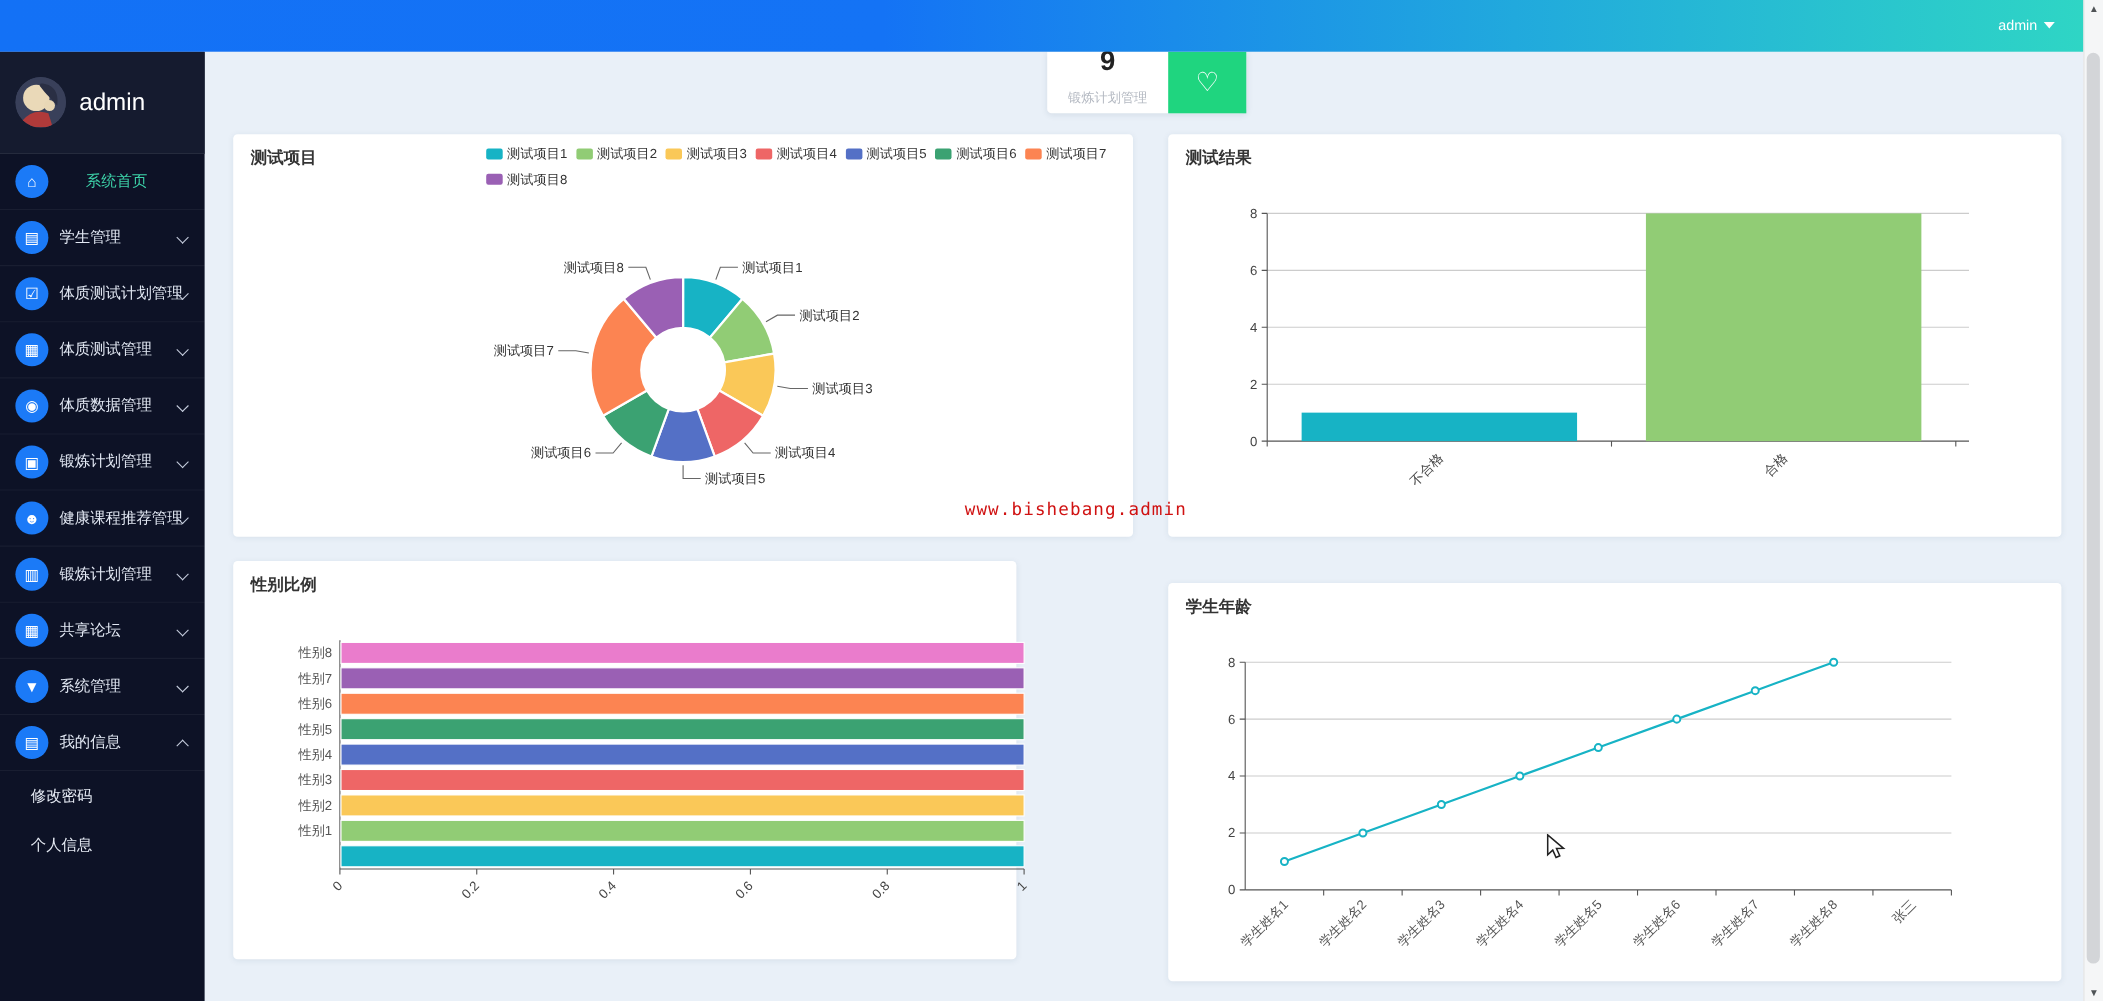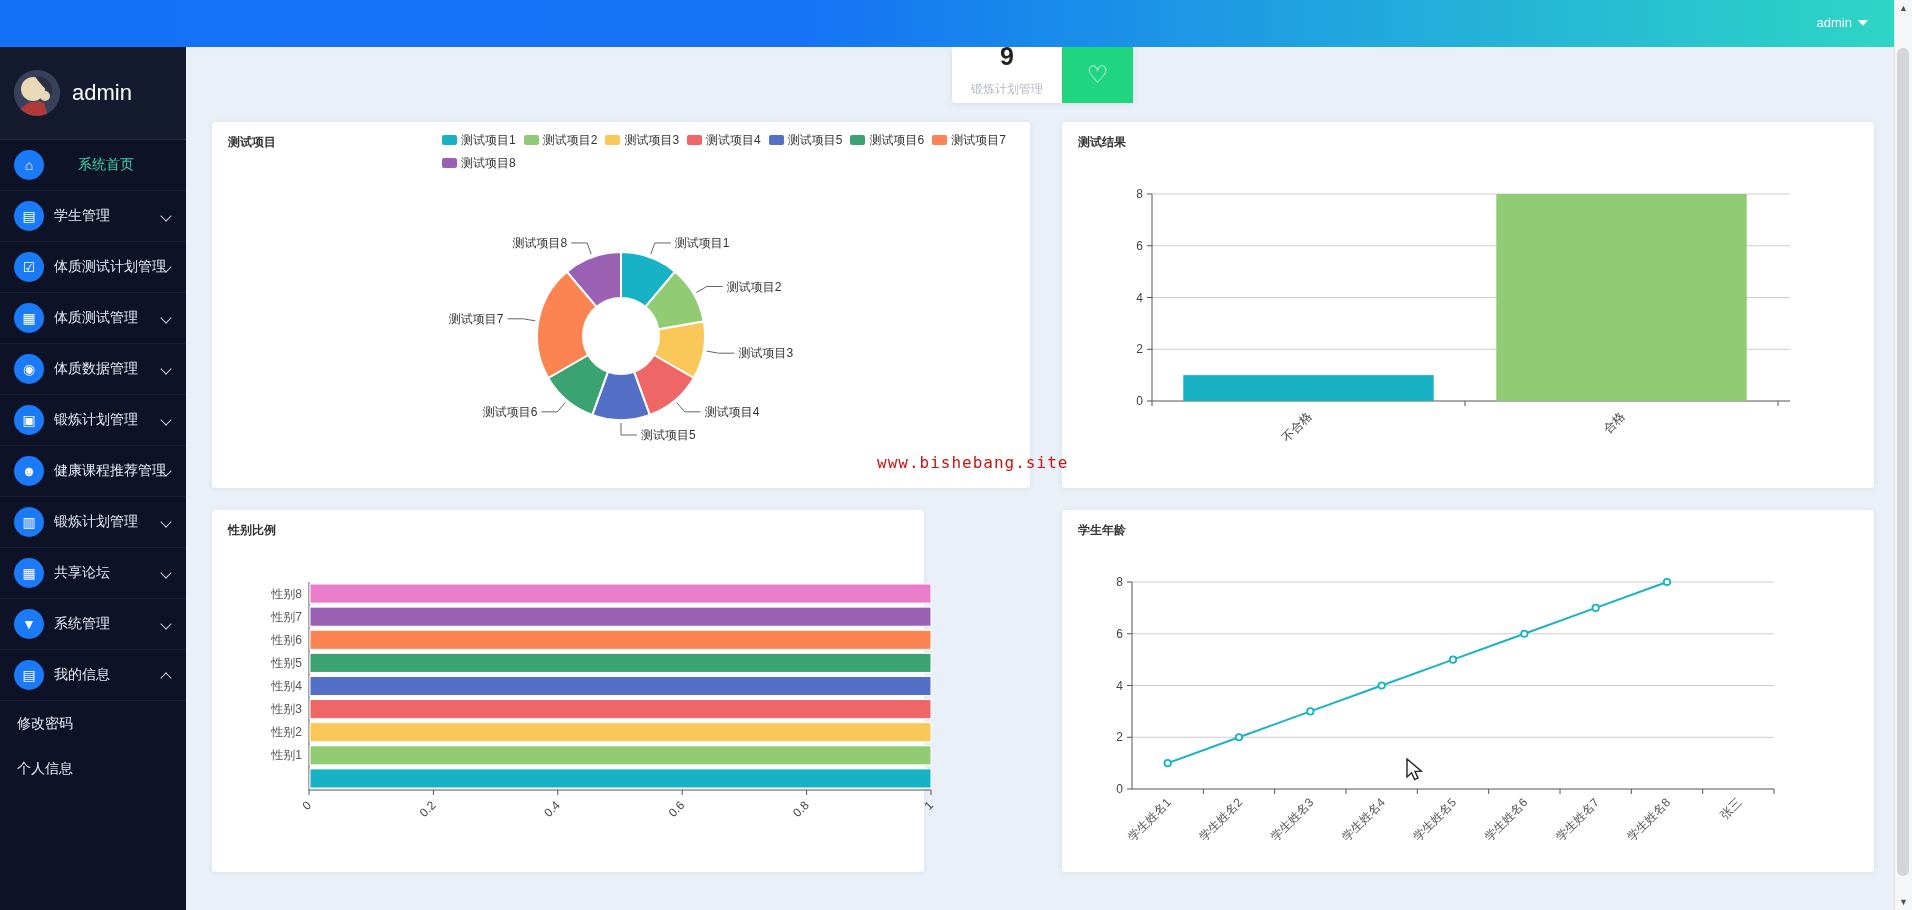--- a/index.html
+++ b/index.html
@@ -23,27 +23,27 @@
   ul.menu{list-style:none;margin:0;padding:0;}
   .menu-item{height:50px;display:flex;align-items:center;padding:0 14px;position:relative;
              border-bottom:1px solid rgba(255,255,255,.05);color:#e2e8f3;font-size:14px;cursor:pointer;}
   .menu-item .icon-circle{width:30px;height:30px;border-radius:50%;background:#1b7af7;color:#fff;
              display:flex;align-items:center;justify-content:center;font-size:14px;margin-right:10px;flex:0 0 auto;}
   .menu-item.active .item-label{color:#3dd3a9;margin-left:24px;}
   .chev{position:absolute;right:16px;width:7px;height:7px;
         border-right:1.6px solid #c6cede;border-bottom:1.6px solid #c6cede;transform:rotate(45deg);}
   .chev.up{transform:rotate(-135deg);top:24px;}
   .submenu{list-style:none;margin:0;padding:0;}
-  .submenu-item{height:45px;display:flex;align-items:center;padding-left:17px;color:#e6ebf4;
+  .submenu-item{height:45px;display:flex;align-items:center;padding-left:28px;color:#e6ebf4;
                 font-size:14px;cursor:pointer;}
 
   
   .content{position:absolute;left:186px;top:47px;width:1709px;height:863px;background:#e9f0f8;}
   .card{position:absolute;background:#fff;border-radius:4px;box-shadow:0 1px 6px rgba(30,60,90,.08);}
-  .card-title{position:absolute;left:16px;top:12px;font-size:12px;font-weight:700;color:#333;}
+  .card-title{position:absolute;left:16px;top:12px;font-size:15px;font-weight:700;color:#333;}
   .chart-svg{position:absolute;left:0;top:0;}
 
   
   .stat-card{left:766px;top:0;width:181px;height:56px;border-radius:0 0 4px 4px;display:flex;box-shadow:0 1px 6px rgba(30,60,90,.10);}
   .stat-left{width:110px;display:flex;flex-direction:column;align-items:center;}
   .stat-value{font-size:25px;font-weight:700;color:#222;line-height:26px;margin-top:-4px;}
   .stat-label{font-size:12px;color:#b4b9c2;margin-top:12px;white-space:nowrap;}
   .stat-right{width:71px;display:flex;align-items:center;justify-content:center;color:#fff;font-size:24px;}
 
   
@@ -293,21 +293,21 @@
             <text x="0" y="0" font-size="12" fill="#444" text-anchor="end" transform="translate(348.8,296) rotate(-45)">0.4</text>
             <line x1="470.2" y1="280" x2="470.2" y2="285" stroke="#555" stroke-width="1"></line>
             <text x="0" y="0" font-size="12" fill="#444" text-anchor="end" transform="translate(473.2,296) rotate(-45)">0.6</text>
             <line x1="594.6" y1="280" x2="594.6" y2="285" stroke="#555" stroke-width="1"></line>
             <text x="0" y="0" font-size="12" fill="#444" text-anchor="end" transform="translate(597.6,296) rotate(-45)">0.8</text>
             <line x1="719" y1="280" x2="719" y2="285" stroke="#555" stroke-width="1"></line>
             <text x="0" y="0" font-size="12" fill="#444" text-anchor="end" transform="translate(722,296) rotate(-45)">1</text>
           </svg></div>
     </div>
 
-    <div class="card" style="left:876px;top:463px;width:812px;height:362px;">
+    <div class="card" style="left:876px;top:483px;width:812px;height:362px;">
       <span class="card-title">学生年龄</span>
       <div id="chart-line" class="chart-svg" style="width: 812px; height: 362px;"><svg width="812" height="362" viewBox="0 0 812 362">
             <line x1="65" y1="279" x2="70" y2="279" stroke="#555" stroke-width="1"></line>
             <text x="61" y="283" font-size="12" fill="#444" text-anchor="end">0</text>
             <line x1="70" y1="227.25" x2="712" y2="227.25" stroke="#ccc" stroke-width="1"></line>
             <line x1="65" y1="227.25" x2="70" y2="227.25" stroke="#555" stroke-width="1"></line>
             <text x="61" y="231.25" font-size="12" fill="#444" text-anchor="end">2</text>
             <line x1="70" y1="175.5" x2="712" y2="175.5" stroke="#ccc" stroke-width="1"></line>
             <line x1="65" y1="175.5" x2="70" y2="175.5" stroke="#555" stroke-width="1"></line>
             <text x="61" y="179.5" font-size="12" fill="#444" text-anchor="end">4</text>
@@ -342,21 +342,21 @@
             <circle cx="177" cy="227.25" r="3.2" fill="#fff" stroke="#17b3c5" stroke-width="1.8"></circle>
             <circle cx="248.33333333333331" cy="201.375" r="3.2" fill="#fff" stroke="#17b3c5" stroke-width="1.8"></circle>
             <circle cx="319.66666666666663" cy="175.5" r="3.2" fill="#fff" stroke="#17b3c5" stroke-width="1.8"></circle>
             <circle cx="391" cy="149.625" r="3.2" fill="#fff" stroke="#17b3c5" stroke-width="1.8"></circle>
             <circle cx="462.3333333333333" cy="123.75" r="3.2" fill="#fff" stroke="#17b3c5" stroke-width="1.8"></circle>
             <circle cx="533.6666666666666" cy="97.875" r="3.2" fill="#fff" stroke="#17b3c5" stroke-width="1.8"></circle>
             <circle cx="605" cy="72" r="3.2" fill="#fff" stroke="#17b3c5" stroke-width="1.8"></circle>
           </svg></div>
     </div>
 
-    <div class="watermark">www.bishebang.site</div>
+    <div class="watermark">www.bishebang.admin</div>
 
     <svg class="cursor" width="22" height="24" viewBox="0 0 22 24">
       <path d="M2 1 L2 19 L6.6 14.8 L9.6 21.6 L13 20 L10 13.4 L16.4 13.2 Z" fill="#fff" stroke="#222" stroke-width="1.4"></path>
     </svg>
   </div>
 
   <div class="vscroll">
     <div class="arrow" style="top:3px;">▲</div>
     <div class="thumb"></div>
     <div class="arrow" style="bottom:3px;">▼</div>

